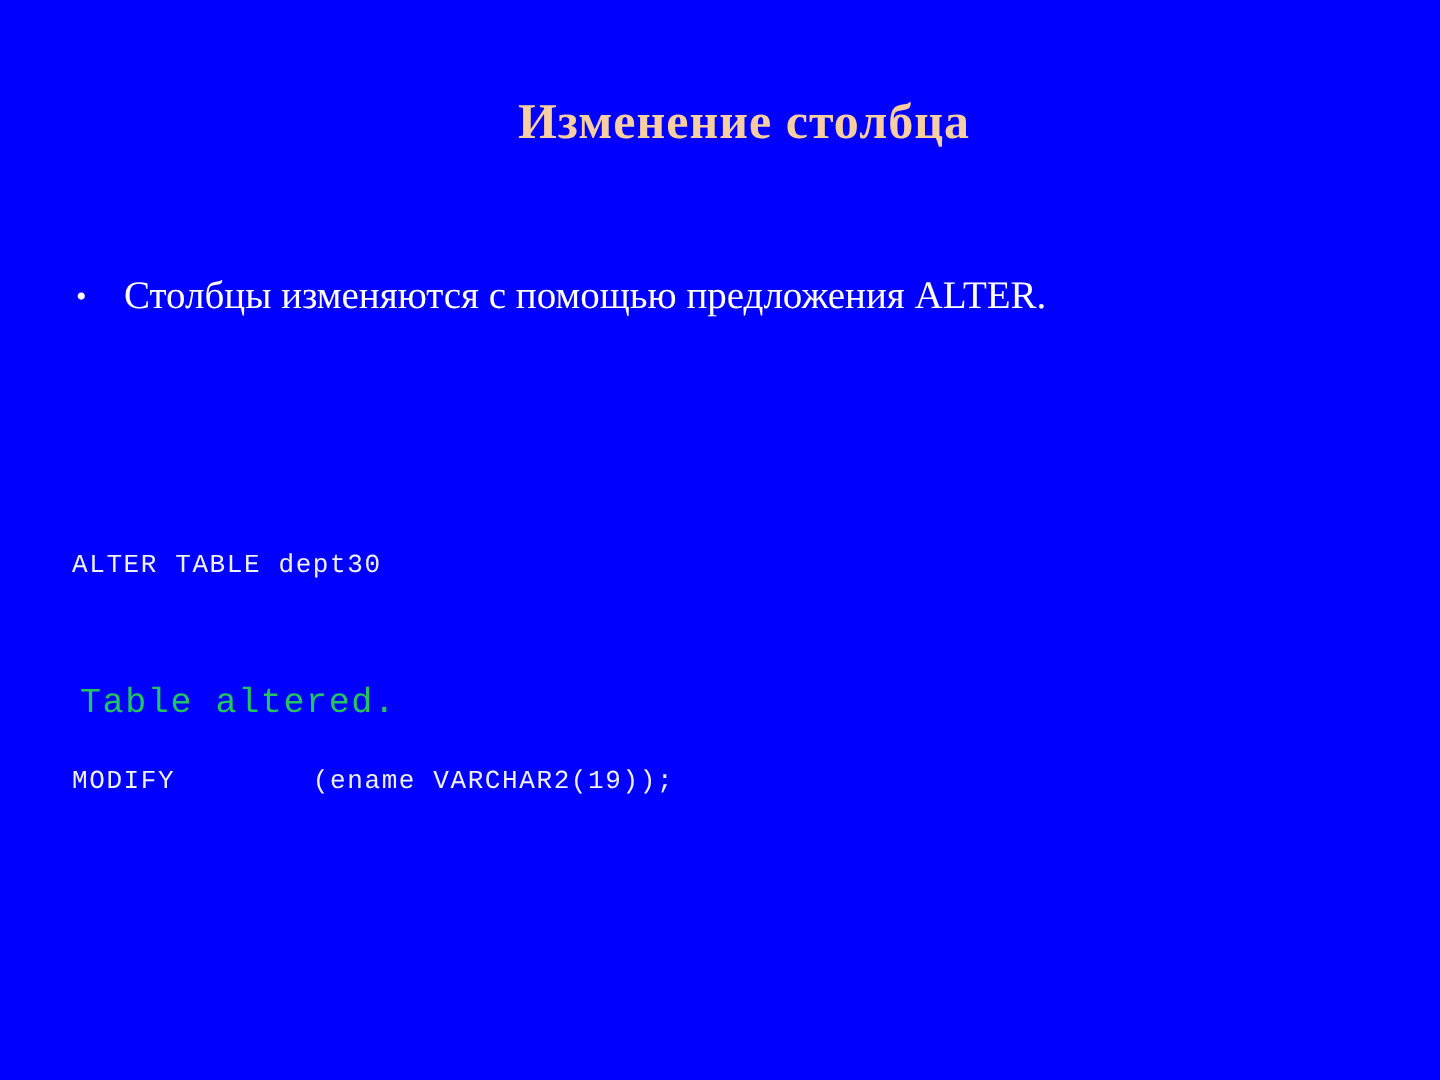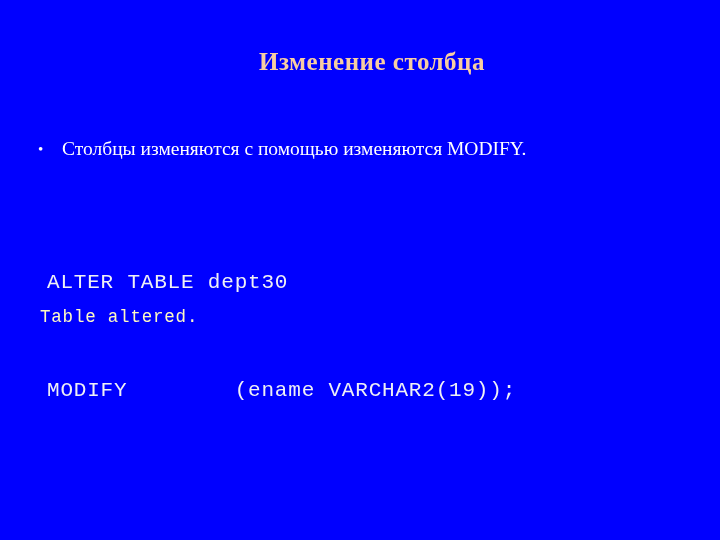--- a/index.html
+++ b/index.html
@@ -68,25 +68,25 @@
     position: relative;
     top: -1px;
   }
   .bullet-text {
     flex: 0 1 auto;
   }
 
   
   #code-block {
     position: absolute;
-    left: 47px;
+    left: 36px;
     top: 193px;
     width: 660px;
     font-family: "Liberation Mono", "DejaVu Sans Mono", monospace;
-    font-size: 21px;
+    font-size: 13px;
     line-height: 36px;
     color: #eff0f5;
     letter-spacing: 0.8px;
     white-space: pre;
   }
   .code-line {
     display: block;
     height: 36px;
     white-space: pre;
   }
@@ -106,24 +106,24 @@
 </head>
 <body>
 
 <div id="slide" style="background: rgb(0, 0, 255);">
 
   <div id="slide-title" style="color: rgb(247, 205, 162);">Изменение столбца</div>
 
   <ul id="bullet-list">
     <li class="bullet-row" style="color: rgb(255, 255, 255);">
       <span class="bullet-marker">•</span>
-      <span class="bullet-text">Столбцы изменяются с помощью изменяются MODIFY.</span>
+      <span class="bullet-text">Столбцы изменяются с помощью предложения ALTER.</span>
     </li>
   </ul>
 
   <div id="code-block" style="color: rgb(239, 240, 245);">
     <span class="code-line">ALTER TABLE dept30</span>
     <span class="code-line">MODIFY        (ename VARCHAR2(19));</span>
   </div>
 
-  <div id="result-block" style="color: #fef9c3;">Table altered.</div>
+  <div id="result-block" style="color: #22c55e; margin-top: 35px;">Table altered.</div>
 
 </div>
 
 </body></html>

